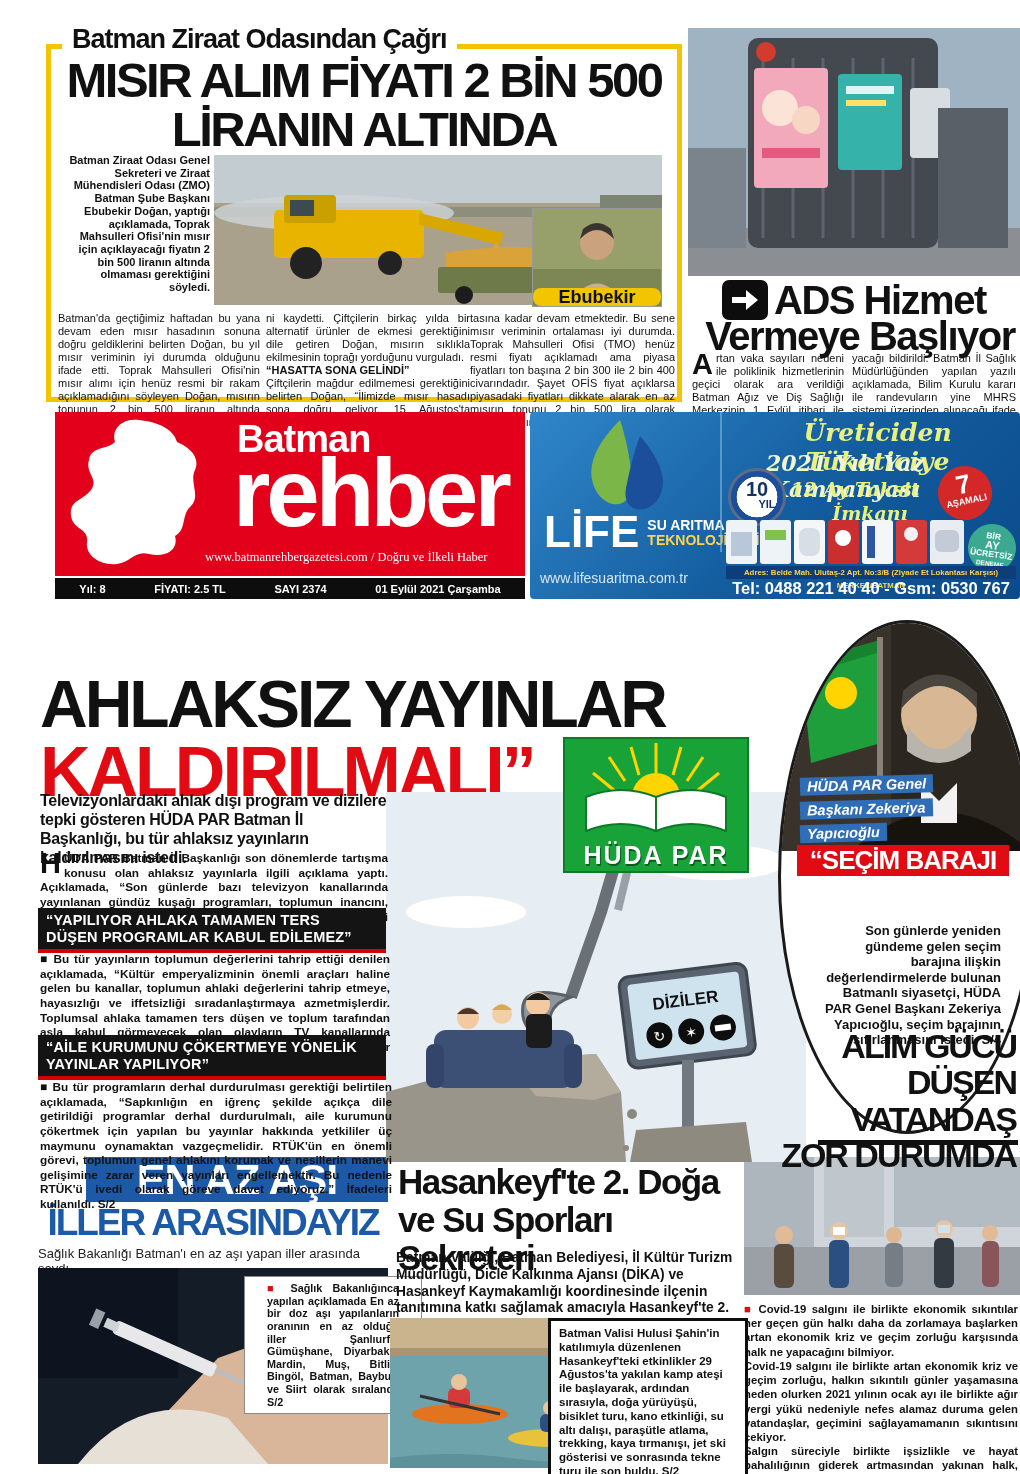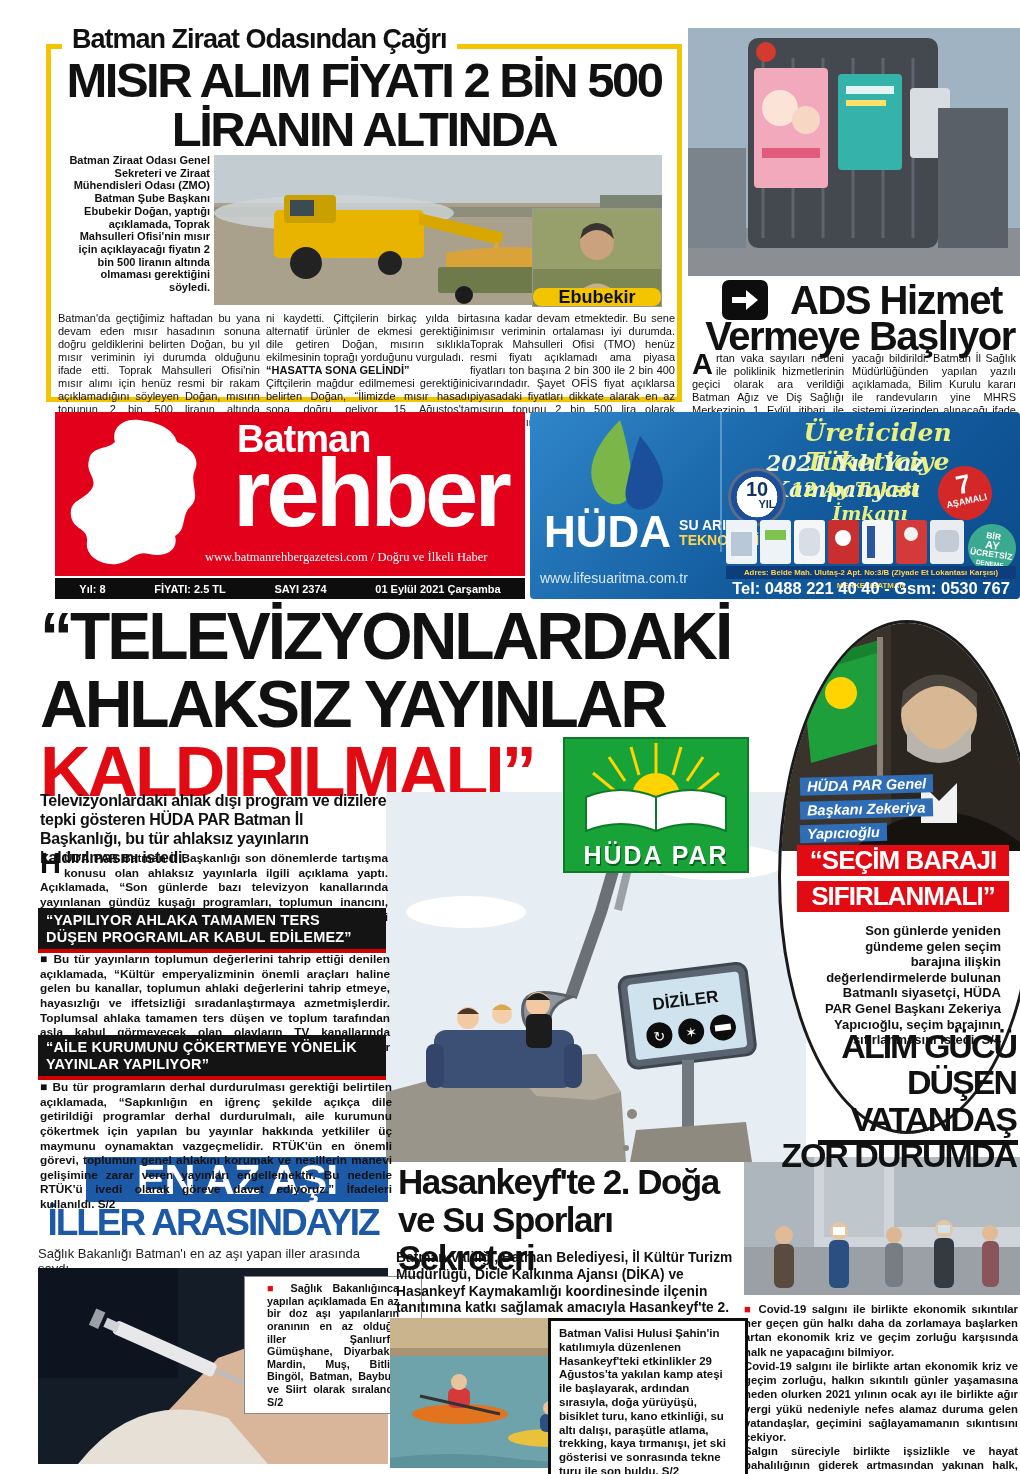--- a/index.html
+++ b/index.html
@@ -139,21 +139,21 @@
       <rect x="74" y="120" width="58" height="10" fill="#e25a7d"></rect>
       <rect x="150" y="46" width="64" height="96" rx="4" fill="#35b3ab"></rect>
       <rect x="158" y="58" width="48" height="8" fill="#fff" opacity=".85"></rect>
       <rect x="158" y="72" width="40" height="6" fill="#ffe06a"></rect>
       <rect x="222" y="60" width="40" height="70" rx="4" fill="#d8dde2"></rect>
       <circle cx="78" cy="24" r="10" fill="#d23b2e"></circle>
       <rect x="250" y="80" width="70" height="140" fill="#5a6068"></rect>
       <rect x="0" y="120" width="58" height="100" fill="#7b848c"></rect>
     </svg>
   </div>
-  <div class="abs" style="left:722px;top:280px;display:flex;align-items:center;gap:22px;">
+  <div class="abs" style="left:722px;top:280px;display:flex;align-items:center;gap:6px;">
     <div class="arrowbox">
       <svg width="30" height="24" viewBox="0 0 30 24">
           <path d="M2 9 h14 v-7 l12 10 -12 10 v-7 h-14 z" fill="#fff"></path>
         </svg>
     </div>
     <div class="ads-h">ADS Hizmet</div>
   </div>
   <div class="abs ads-h" style="left:700px;top:316px;width:320px;text-align:center;">Vermeye Başlıyor</div>
   <div class="abs bodycol justify" style="left:692px;top:352px;width:152px;">
     <span class="dropcap">A</span><span>rtan vaka sayıları nedeni ile poliklinik hizmetlerinin geçici olarak ara verildiği Batman Ağız ve Diş Sağlığı Merkezinin 1 Eylül itibari ile yeniden poliklinik hizmeti vermeye başla-</span>
@@ -174,21 +174,21 @@
     <span>SAYI 2374</span>
     <span>01 Eylül 2021 Çarşamba</span>
   </div>
 
   <div class="abs lifead" style="left:530px;top:412px;width:490px;height:187px;">
     <svg class="abs" style="left:52px;top:6px;" width="90" height="100" viewBox="0 0 90 100">
       <path d="M38,2 C10,30 2,55 16,76 C30,94 52,88 50,62 C48,40 44,20 38,2 Z" fill="#7ab648"></path>
       <path d="M58,18 C80,44 88,66 74,84 C60,98 40,92 44,70 C48,50 52,34 58,18 Z" fill="#1b4f9c"></path>
     </svg>
     <div class="abs" style="left:14px;top:100px;display:flex;gap:8px;align-items:flex-start;">
-      <div style="color:#fff;font-size:44px;font-weight:800;line-height:.9;">HÜDA</div>
+      <div style="color:#fff;font-size:44px;font-weight:800;line-height:.9;">LİFE</div>
       <div style="color:#fff;font-size:14px;font-weight:800;line-height:1.1;padding-top:6px;">
         <div>SU ARITMA</div>
         <div style="color:#ffd34d;">TEKNOLOJİLERİ</div>
       </div>
     </div>
     <div class="abs" style="left:10px;top:158px;color:#d5e8f7;font-size:14px;">www.lifesuaritma.com.tr</div>
     <div class="abs" style="left:190px;top:0;width:2px;height:140px;background:#7fb6e0;opacity:.6;"></div>
     <div class="abs life-script" style="left:210px;top:6px;width:275px;font-size:25px;text-align:center;">Üreticiden Tüketiciye</div>
     <div class="abs life-script" style="left:200px;top:38px;width:230px;font-size:22px;color:#f2f6cf;text-align:center;">2021 Yılı Yaz Kampanyası</div>
     <div class="abs life-script" style="left:250px;top:66px;width:150px;font-size:19px;text-align:center;">12 Ay Taksit</div>
@@ -225,21 +225,20 @@
             <circle cx="185" cy="14" r="7" fill="#f2f2f2"></circle>
           <rect x="204" y="0" width="34" height="44" rx="3" fill="#e9edf2"></rect>
             <rect x="209" y="10" width="24" height="22" rx="6" fill="#c3ccd6"></rect>
         </g>
       </svg>
     </div>
     <div class="abs" style="left:196px;top:154px;width:290px;height:13px;background:#0d3d7a;color:#ffd34d;font-size:7.8px;font-weight:700;text-align:center;line-height:13px;">Adres: Belde Mah. Ulutaş-2 Apt. No:3/B (Ziyade Et Lokantası Karşısı) MERKEZ/BATMAN</div>
     <div class="abs" style="left:196px;top:167px;width:290px;color:#fff;font-size:16.5px;font-weight:800;text-align:center;">Tel: 0488 221 40 40 - Gsm: 0530 767 40 72</div>
   </div>
 
-  <div class="abs tv-h" style="left:40px;top:604px;font-size:66px;">“TELEVİZYONLARDAKİ</div>
   <div class="abs tv-h" style="left:40px;top:672px;font-size:66px;">AHLAKSIZ YAYINLAR</div>
   <div class="abs tv-h" style="left:40px;top:738px;font-size:70px;color:#e30b13;">KALDIRILMALI”</div>
 
   <div class="abs" style="left:386px;top:792px;width:420px;height:370px;z-index:1;">
     <svg width="420" height="370" viewBox="0 0 420 370">
       <rect width="420" height="370" fill="#e6edf3"></rect>
       <ellipse cx="80" cy="120" rx="60" ry="16" fill="#fff"></ellipse>
       <ellipse cx="330" cy="70" rx="70" ry="18" fill="#fff"></ellipse>
       <path d="M0,300 L120,268 L210,262 L235,300 L240,370 L0,370 Z" fill="#9a958a"></path>
       <path d="M120,268 L210,262 L235,300 L208,308 L150,304 Z" fill="#b3ab9c"></path>
@@ -320,21 +319,20 @@
       <circle cx="60" cy="70" r="16" fill="#ffd400"></circle>
       <path d="M20,40 L96,18 L96,30 L22,52 Z" fill="#18832f"></path>
       <rect x="96" y="14" width="6" height="150" fill="#8a8276"></rect>
       <circle cx="158" cy="92" r="38" fill="#d8b894"></circle>
       <path d="M120,86 Q158,40 196,86 L196,70 Q158,34 122,68 Z" fill="#4a453f"></path>
       <path d="M126,102 Q158,150 190,102 L190,128 Q158,152 126,128 Z" fill="#b9b4ac"></path>
       <path d="M70,228 Q158,150 250,228 Z" fill="#16130f"></path>
       <path d="M140,160 L158,178 L176,160 L176,200 L140,200 Z" fill="#f2f2f2"></path>
     </svg>
     <div class="abs redslab" style="left:16px;top:222px;width:212px;height:31px;">“SEÇİM BARAJI</div>
-    <div class="abs redslab" style="left:16px;top:258px;width:212px;height:31px;">SIFIRLANMALI”</div>
     <div class="abs secim-body" style="left:34px;top:300px;width:186px;">Son günlerde yeniden gündeme gelen seçim barajına ilişkin değerlendirmelerde bulunan Batmanlı siyasetçi, HÜDA PAR Genel Başkanı Zekeriya Yapıcıoğlu, seçim barajının sıfırlanmasını istedi. S/4</div>
   </div>
   <div class="abs chip" style="left:800px;top:776px;z-index:4;">HÜDA PAR Genel</div>
   <div class="abs chip" style="left:800px;top:800px;z-index:4;">Başkanı Zekeriya</div>
   <div class="abs chip" style="left:800px;top:824px;z-index:4;">Yapıcıoğlu</div>
 
   <div class="abs alim" style="left:770px;top:1028px;width:246px;z-index:4;">
     <div>ALIM GÜCÜ</div>
     <div>DÜŞEN VATANDAŞ</div>
     <div>ZOR DURUMDA</div>

